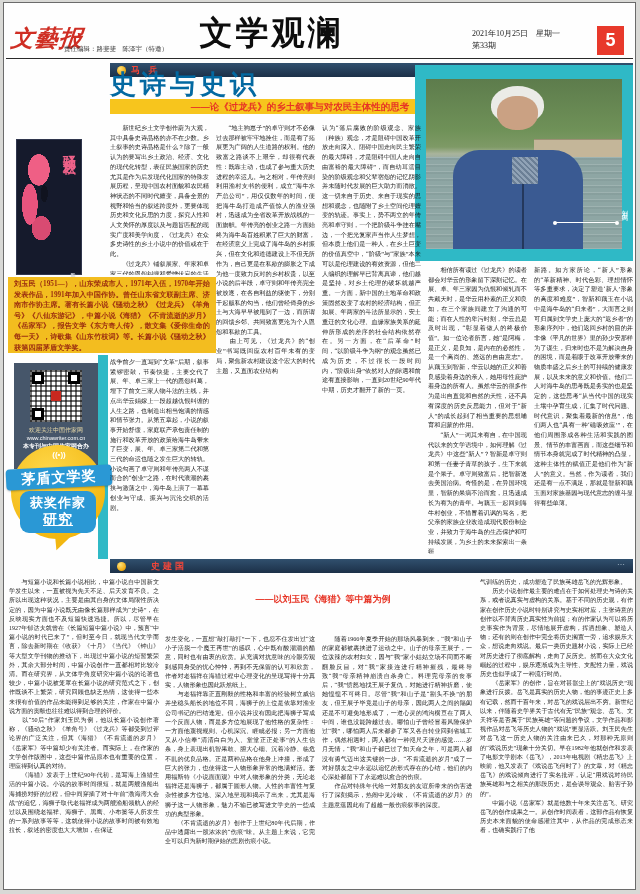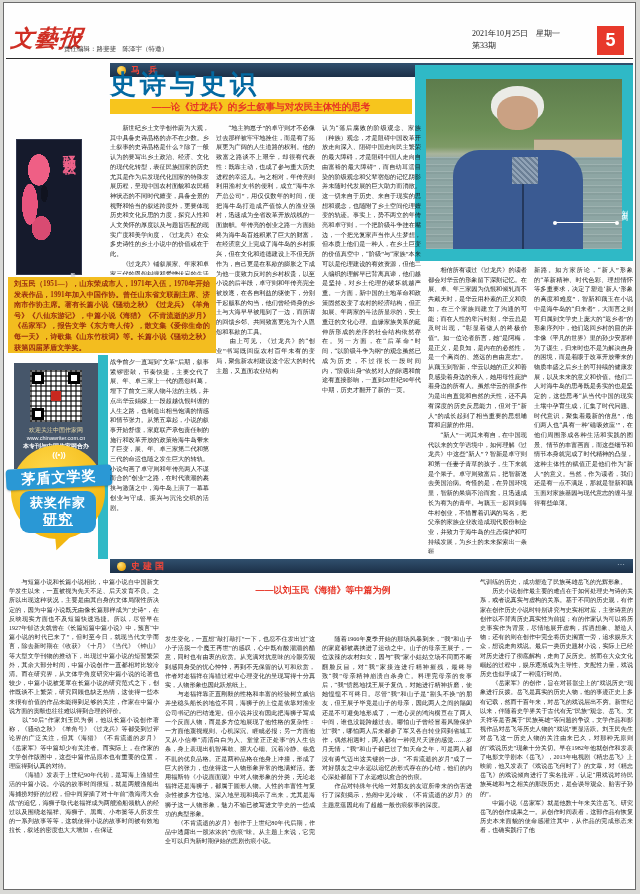--- a/index.html
+++ b/index.html
@@ -22,21 +22,21 @@
   .bar .dot-icon{width:9px;height:9px;border-radius:50%;margin-left:7px;
     background:radial-gradient(circle at 35% 30%,#ffe27a,#f0a90f 70%);}
   .bar .byline{color:#f1463a;font-weight:bold;font-size:9px;margin-left:5px;letter-spacing:3px;
     font-family:"Liberation Sans",sans-serif;}
   .bar .more{position:absolute;color:#9fb2c4;font-size:8px;top:1px;}
   
   .a1-title{position:absolute;left:106px;top:64px;font-size:26px;font-weight:900;color:#0369a1;
     letter-spacing:4px;font-family:"Liberation Sans","DejaVu Sans",sans-serif;}
   .a1-subtitle{position:absolute;left:106px;top:96px;width:302px;height:15px;background:#f7c51d;
     color:#e73425;font-weight:bold;font-size:9.5px;text-align:center;line-height:15px;
-    font-family:"Liberation Sans",sans-serif;}
+    font-family:"Liberation Sans",sans-serif;padding-left:39px;}
   .col{position:absolute;font-size:6.2px;line-height:9.7px;color:#1c1c1c;text-align:justify;
     overflow:hidden;white-space:pre-line;}
   .colbox{position:absolute;display:flex;flex-direction:column;overflow:hidden;}
   .colbox .col{position:static;flex:0 0 auto;}
   .colbox .grow{flex:1 1 auto;}
   .redhead{color:#e73425;font-weight:bold;font-size:8.8px;line-height:12px;margin:3px 0;
     font-family:"Liberation Sans",sans-serif;white-space:pre-line;}
   
   .photo-frame{position:absolute;left:411px;top:62px;width:218px;height:196px;background:#2fb9c6;}
   .photo{position:absolute;left:11px;top:14px;right:11px;bottom:12px;overflow:hidden;
@@ -93,31 +93,32 @@
   .badge .bubble{position:absolute;left:11px;top:48px;width:76px;height:42px;background:#2a98d5;
     border-radius:9px;color:#fff;font-weight:900;text-align:center;}
   .badge .bubble .l1{font-size:13px;line-height:18px;margin-top:3px;letter-spacing:1px;}
   .badge .bubble .l2{font-size:14px;line-height:14px;letter-spacing:1px;text-decoration:underline;}
   .badge .tail{position:absolute;left:44px;top:92px;width:0;height:0;border-left:5px solid transparent;
     border-right:11px solid transparent;border-top:16px solid #f2b711;transform:rotate(12deg);}
   
   .a2-titleblock{position:absolute;left:166px;top:576px;width:306px;text-align:center;}
   .a2-title{font-size:20px;font-weight:900;color:#101010;letter-spacing:2px;
     font-family:"Liberation Sans","DejaVu Sans",sans-serif;}
-  .a2-subtitle{margin-top:5px;font-size:9px;font-weight:bold;color:#e73425;font-family:"Liberation Sans",sans-serif;}
+  .a2-subtitle{margin-top:14px;font-size:9px;font-weight:bold;color:#e73425;font-family:"Liberation Sans",sans-serif;}
   .bcol{position:absolute;font-size:6.1px;line-height:9.2px;color:#1c1c1c;text-align:justify;
     overflow:hidden;white-space:pre-line;}
 </style>
 </head>
 <body>
 
 <div class="page">
 
   <div class="masthead">文藝报</div>
   <div class="editors">责任编辑：路斐斐　陈泽宇（特邀）</div>
+  <div class="paper-title">文学观澜</div>
   <div class="datebox">
     <div>2021年10月25日　星期一</div>
     <div>第33期</div>
   </div>
   <div class="pagenum">5</div>
   <div class="header-rule"></div>
 
   <div class="bar" style="top:60px;">
     <span class="dot-icon"></span>
     <span class="byline">马 兵</span>
@@ -177,21 +178,21 @@
   <div class="col" style="left:106px;top:354px;width:99px;height:200px;">战争前夕一直写到“文革”后期，叙事紧锣密鼓，节奏快捷，主要交代了展、年、卓三家上一代的恩怨纠葛，埋下了前文三家人物斗法的主线，并点出华云娟嫁上一段超越仇恨纠缠的人生之路，也制造出相当饱满的情感和情节张力。从第五章起，小说的叙事开始舒缓，家庭联产承包责任制的施行和改革开放的政策给海牛岛带来了巨变，展、年、卓三家第二代和第三代的命运也随之发生巨大的转轨。小说勾画了卓守则和年传亮两人不谋而合的“创业”之路，在时代浪潮的裹挟与激荡之中，海牛岛上演了一幕幕创业与守成、振兴与沉沦交织的活剧。</div>
   <div class="col" style="left:212px;top:120px;width:99px;height:434px;">　　“地主狗崽子”的卓守则才不必像过去那样被牢牢地拴住，而是有了拓展更为广阔的人生道路的权利。他的致富之路谈不上艰辛，却很有代表性：既靠主动，也成了参与重大历史进程的幸运儿。与之相对，年传亮则利用渔村支书的便利，成立“海牛水产总公司”，用仅仅数年的时间，便把海牛岛打造成产值惊人的渔业强村，迅速成为全省改革开放战线的一面旗帜。年传亮的创业之路一方面始终为海牛岛百姓积累了巨大的财富，在经济意义上完成了海牛岛的乡村振兴，但在文化和道德建设上不但无所作为，自己更是在私欲的膨胀之下成为他一度致力反对的乡村权贵，以至小说的后半段，卓守则和年传亮完全被放逐，在各自利益的驱使下，分别干起贩私的勾当，他们曾经倚身的乡土与大海早早被甩到了一边，而所谓的回馈乡邻、共同致富更沦为个人恩怨和私欲的工具。
 　　由上可见，《过龙兵》的“创业”书写既回应农村百年未有的变局，聚焦新农村建设这个宏大的时代主题，又直面农业结构</div>
   <div class="col" style="left:318px;top:120px;width:99px;height:434px;">认为“落后腐败的阶级观念、家族（种族）观念，才是阻碍中国改革开放走向深入、阻碍中国走向民主繁荣的最大障碍，才是阻碍中国人走向自由富裕的最大障碍”，而自幼耳濡目染的阶级观念和父辈宿怨的记忆阴影并未随时代发展的巨大助力而消散。这一切来自于历史、来自于现实的思想和观念，也随附了乡土空间伦理嬗变的轨迹。事实上，势不两立的年传亮和卓守则，一个把阶级斗争挂在嘴边，一个把光复家声当作人生梦想，但本质上他们是一种人，在乡土巨变的价值真空中，“阶级”与“家族”本来可以是伦理建设的有效资源，但他二人编织的理解早已背离真谛，他们越是坚持，对乡土伦理的破坏就越严重。一方面，新中国的土地革命和政策固然改变了农村的经济结构，但正如展、年两家的斗法所显示的，安土重迁的文化心理、血缘家族关系的延伸所形成的差序的社会结构依然存在。另一方面，在“后革命”时间，“以阶级斗争为纲”的观念虽然已成为历史，不过很长一段时间内，“阶级出身”依然对人的际遇和前途有直接影响，一直到20世纪90年代中期，历史才翻开了新的一页。</div>
   <div class="colbox" style="left:424px;top:262px;width:99px;height:292px;">
     <div class="col">　　相信所有读过《过龙兵》的读者都会对华云的形象留下深刻记忆。在展、卓、年三家因为仇恨和倾轧而不共戴天时，是华云用朴素的正义和良知，在三个家族间建立了沟通的可能；而在人性的卑污时刻，华云总是及时出现，“彰显着做人的终极价值”。如一位论者所言，她“是阿梅，是正义，是良知，是内在的必然性，是一个高尚的、悠远的自由意志”。从藕玉到智新，华云以她的正义和善良感染着身边的亲人，她用母性庇护着身边的所有人。虽然华云的很多作为是出自直觉和自然的天性，还不具有深度的历史反思能力，但对于“新人”的成长起到了相当重要的思想哺育和启蒙的作用。</div>
     <div class="col grow">　　“新人”一词其来有自，在中国现代以来的文学语境中，如何理解《过龙兵》中这些“新人”？智新是卓守则和第一任妻子青草的孩子，生下来就是个呆子。卓守则致富后，把智新送去美国治病。奇怪的是，在异国环境里，智新的呆病不治而愈，且迅速成长为有为的青年。与藕玉一起回到海牛村创业，不惜冒着讥讽的骂名，把父亲的家族企业改造成现代股份制企业，并致力于海牛岛的生态保护和可持续发展，为乡土的未来探索出一条崭</div>
   </div>
   <div class="col" style="left:530px;top:262px;width:99px;height:292px;">新路。如方家所论，“新人”形象的“革新精神、时代色彩、理想情怀等多重要求，决定了塑造‘新人’形象的高度和难度”，智新和藕玉在小说中是海牛岛的“归来者”，大而言之则可归属到文学史上庞大的“返乡者”的形象序列中，他们返回乡村的目的并非像《平凡的世界》里的孙少安那样为了谋生，归来时也不是为解决自身的困境，而是着眼于改革开放带来的物质丰盛之后乡土的可持续的健康发展，以及未来的意义和价值。他们二人对海牛岛的思考既是务实的也是坚定的，这些思考“从当代中国的现实土壤中孕育生成，汇集了时代问题、时代意识，聚集着最新的信息”，他们两人也“具有一种‘磁吸效应’”，在他们周围形成各种生活和实践的图景、情节的丰富画面，而这些细节和情节本身就完成了时代精神的凸显，这种主体性的赋值正是他们作为“新人”的意义。当然，作为读者，我们还是有一点不满足，那就是智新和藕玉面对家族基因与现代意志的缠斗显得有些单薄。</div>
 
-  <div class="bar" style="top:556px;">
+  <div class="bar" style="top:556px;gap:20px;">
     <span class="dot-icon"></span>
     <span class="byline">史建国</span>
     <span class="more" style="right:8px;">⋯</span>
   </div>
 
   <div class="a2-titleblock">
     <div class="a2-subtitle">——以刘玉民《海猎》等中篇为例</div>
   </div>
   <div class="bcol" style="left:5px;top:575px;width:150px;height:306px;">　　与短篇小说和长篇小说相比，中篇小说自中国新文学发生以来，一直被视为先天不足、后天发育不良。之所以出现这种状况，主要是由其自身的文体局限性所决定的，因为中篇小说既无由像长篇那样成为“史诗”，在反映现实方面也不及短篇快速迅捷。所以，尽管早在1927年郁达夫就曾在《长篇短篇中篇小说》中，预言“中篇小说的时代已来了”，但时至今日，就现当代文学而言，除去新时期在《收获》《十月》《当代》《钟山》等大型文学刊物的推动下，出现过中篇小说的短暂繁荣外，其余大部分时间，中篇小说创作一直都相对比较冷清。而在研究界，从文体学角度研究中篇小说的论著也较少，中篇小说被笼罩在长篇小说的研究范式之下，创作既谈不上繁荣，研究回顾也缺乏热情，这使得一些本来很有价值的作品未能得到足够的关注，作家在中篇小说方面的贡献也往往难以得到合理的评价。
 　　以“50后”作家刘玉民为例，他以长篇小说创作著称，《骚动之秋》《羊角号》《过龙兵》等都受到过评论界的广泛关注，但其《海猎》《不肯流逝的岁月》《岳家军》等中篇却少有关注者。而实际上，在作家的文学创作版图中，这些中篇作品原本也有重要的位置，理应得到认真的对待。

